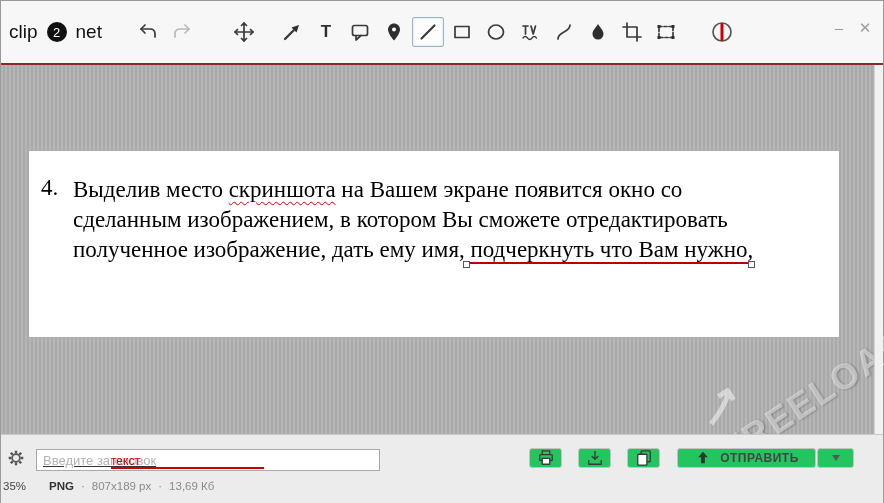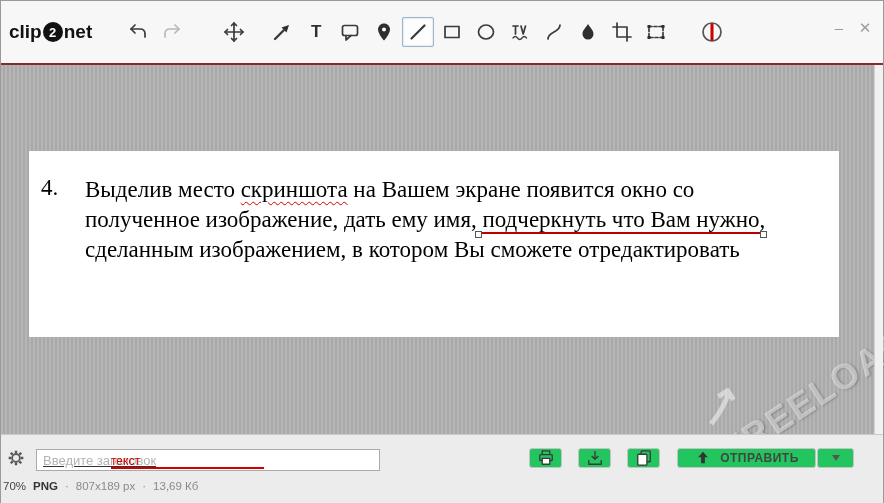--- a/index.html
+++ b/index.html
@@ -3,22 +3,22 @@
 <meta charset="utf-8">
 <style>
   * { box-sizing: border-box; margin: 0; padding: 0; }
   html,body { width:884px; height:503px; overflow:hidden; }
   body { font-family:"Liberation Sans", sans-serif; position:relative; background:#ececec; }
   .win { position:absolute; inset:0; border:1px solid #9a9a9a; }
 
   
   .toolbar { position:absolute; top:0; left:0; right:0; height:62px;
              background:#f7f7f7; display:flex; align-items:center; padding-left:8px; }
-  .logo { display:flex; align-items:center; font-weight:bold; font-size:19px; color:#111;
-          margin-right:30px; user-select:none; }
+  .logo { display:flex; align-items:center; font-weight:normal; font-size:19px; color:#111;
+          margin-right:30px; user-select:none;gap:8px; }
   .logo-circle { width:20px; height:20px; border-radius:50%; background:#111; color:#fff;
                  font-size:13px; display:flex; align-items:center; justify-content:center;
                  margin:0 1px; }
   button.tool { width:32px; height:30px; margin-right:2px; background:none; border:1px solid transparent;
                 display:flex; align-items:center; justify-content:center; cursor:pointer; border-radius:2px; }
   button.tool.sel { background:#fdfdfd; border:1px solid #9ab4c8; box-shadow:inset 0 0 2px rgba(120,160,190,.5); }
   button.tool svg { display:block; }
   .gap-a { margin-left:28px !important; }
   .gap-b { margin-left:14px !important; }
   .gap-c { margin-left:22px !important; }
@@ -34,21 +34,21 @@
   .canvas { position:absolute; top:62px; left:0; right:0; height:371px;
             border-top:2px solid #8a2a2a;
             background:repeating-linear-gradient(90deg,#b6b6b6 0 2px,#a9a9a9 2px 4px); }
   .scrollstrip { position:absolute; top:64px; right:0; width:9px; height:369px;
                  background:#f1f1f1; border-left:1px solid #cfcfcf; }
 
   .note { position:absolute; left:28px; top:86px; width:810px; height:186px; background:#fff;
           padding:24px 0 0 12px; }
   .note-row { display:flex; font-family:"Liberation Serif", serif; font-size:23px; color:#000; }
   .num { width:32px; flex:0 0 32px; }
-  .line { white-space:nowrap; line-height:30px;margin-left:12px; }
+  .line { white-space:nowrap; line-height:30px; }
   .squiggle { text-decoration:underline; text-decoration-style:wavy; text-decoration-color:#d40000;
               text-decoration-thickness:1px; text-underline-offset:4px; }
   .redline { position:relative; border-bottom:2px solid #bb0000; }
   .redline::before, .redline::after { content:""; position:absolute; width:5px; height:5px;
               background:#fff; border:1px solid #555; bottom:-6px; }
   .redline::before { left:-7px; }
   .redline::after  { right:-7px; }
 
   .watermark { position:absolute; right:-28px; bottom:14px; transform:rotate(-33deg);
                font-size:36px; font-weight:bold; letter-spacing:2px;
@@ -62,21 +62,21 @@
   .gear { position:absolute; left:4px; top:12px; cursor:pointer; }
   .gear svg circle, .gear svg path { fill:none; stroke:#555; }
   .title-input { position:absolute; left:35px; top:14px; width:344px; height:22px;
                  border:1px solid #aaa; background:#fff; font-size:13px; padding:0 6px; color:#333;text-decoration:underline; }
   .title-input::placeholder { color:#b3b3b3; }
   .red-note { position:absolute; left:110px; top:20px; width:153px; height:14px;
               border-bottom:2px solid #cc0000; color:#cc0000; font-size:12px; line-height:12px; }
   .statusline { position:absolute; left:2px; top:45px; font-size:11.5px; color:#8a8a8a;
                 display:flex; gap:7px; align-items:center; }
   .statusline .zoom { color:#444; }
-  .statusline .fmt { color:#333; font-weight:bold; }
+  .statusline .fmt { color:#333; font-weight:bold;margin-left:16px; }
 
   .btn { position:absolute; top:13px; height:20px; background:#22c55e; border:1px solid #c4c4c4;
          border-radius:3px; display:flex; align-items:center; justify-content:center; cursor:pointer; }
   .btn svg path, .btn svg rect { fill:none; stroke:#3a3a3a; stroke-width:1.6; stroke-linejoin:round; }
   .btn svg .fill { fill:#333; stroke:none; }
   .btn-print { left:528px; width:33px; }
   .btn-down  { left:577px; width:33px; }
   .btn-copy  { left:626px; width:33px; }
   .btn-send  { left:676px; width:139px; gap:8px; font-size:12px; font-weight:600; color:#444;
                letter-spacing:.5px; }
@@ -195,22 +195,22 @@
       <span class="wc">✕</span>
     </div>
   </div>
 
   <div class="canvas">
     <div class="note">
       <div class="note-row">
         <span class="num">4.</span>
         <div class="note-text">
           <div class="line"><span>Выделив место </span><span class="squiggle">скриншота</span><span> на Вашем экране появится окно со</span></div>
+          <div class="line"><span>сделанным изображением, в котором Вы сможете отредактировать</span></div>
           <div class="line"><span>полученное изображение, дать ему имя, </span><span class="redline">подчеркнуть что Вам нужно</span><span>,</span></div>
-          <div class="line"><span>сделанным изображением, в котором Вы сможете отредактировать</span></div>
         </div>
       </div>
     </div>
 
     <div class="watermark">
       <span class="wm-arrow">
         <svg width="44" height="26" viewBox="0 0 44 26">
             <path d="M4 23c12-4 24-10 32-17M36 15V4H25"></path>
           </svg>
       </span>
@@ -226,21 +226,21 @@
         <path d="M12 4v3M12 17v3M4 12h3M17 12h3M6.3 6.3l2.1 2.1M15.6 15.6l2.1 2.1M6.3 17.7l2.1-2.1M15.6 8.4l2.1-2.1" style="stroke-width:2.6"></path>
         </svg>
     </span>
 
     <input class="title-input" type="text" placeholder="Введите заголовок" style="">
     <div class="red-note">
       <span>текст</span>
     </div>
 
     <div class="statusline">
-      <span class="zoom">70%</span>
+      <span class="zoom">35%</span>
       <span class="fmt">PNG</span>
       <span>·</span>
       <span>807x189 px</span>
       <span>·</span>
       <span>13,69 Кб</span>
     </div>
 
     <button class="btn btn-print">
       <svg width="20" height="20" viewBox="0 0 24 24">
         <path d="M7.5 8V3.5h9V8"></path>

